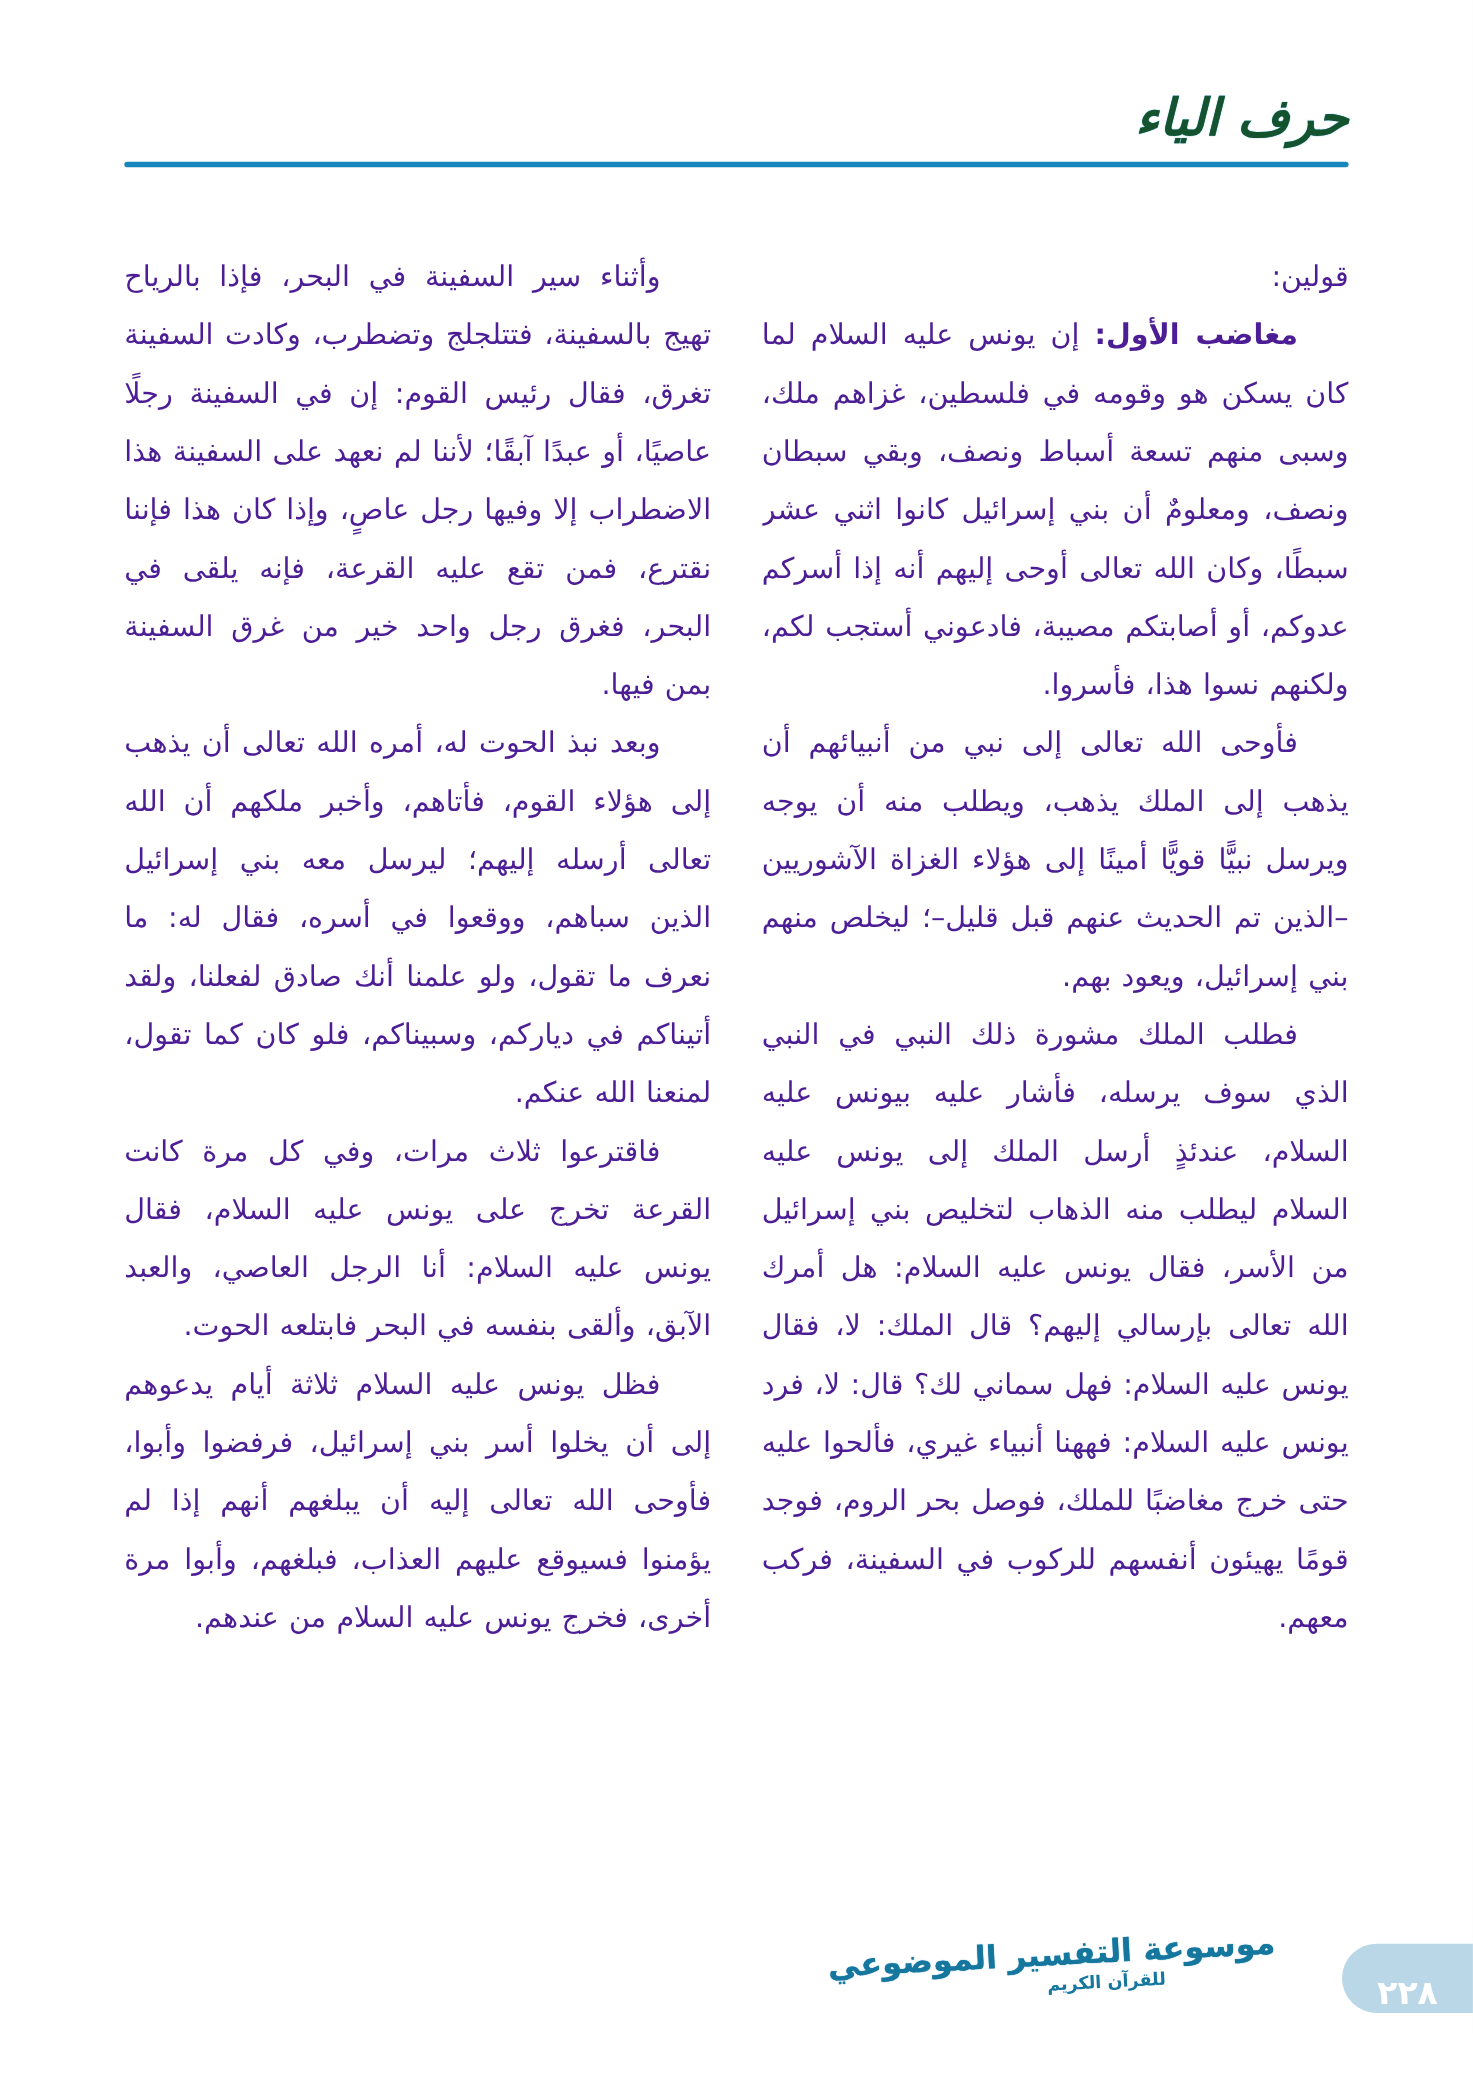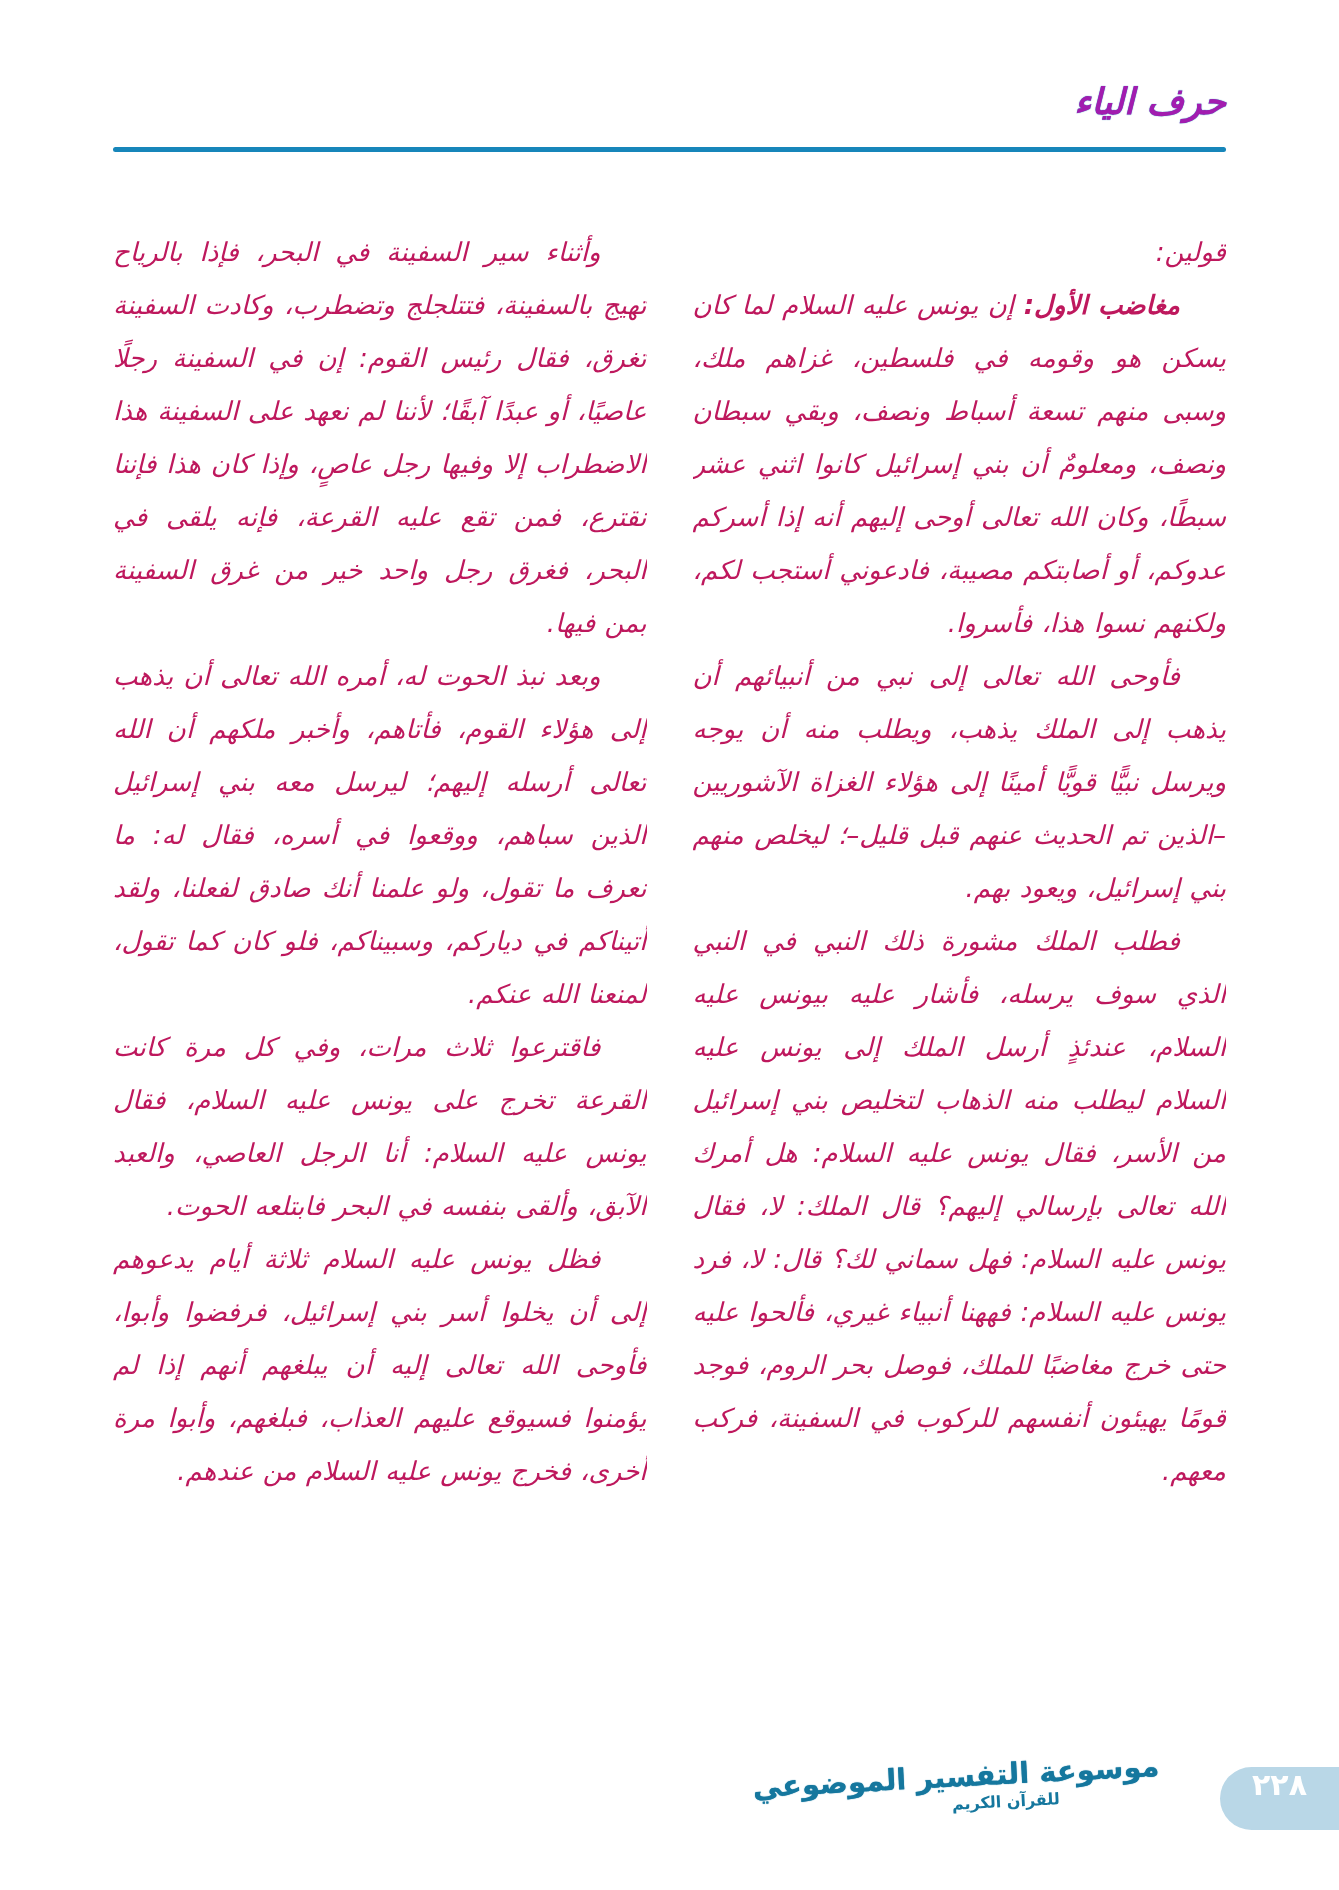--- a/index.html
+++ b/index.html
@@ -9,22 +9,22 @@
     margin:0 auto;
     background:#ffffff;
     overflow:hidden;
     direction:rtl;
     font-family:"DejaVu Sans",sans-serif;
   }
   
   .header-title{
     position:absolute;
     top:84px;right:113px;
-    color:#a21caf;
-    font-size:36px;
+    color:#14532d;
+    font-size:46px;
     font-weight:bold;
     font-style:italic;
     letter-spacing:-1px;
     line-height:1;
     text-shadow:0 0 1px #1786ba;
   }
   .header-rule{
     position:absolute;
     top:147px;left:113px;right:113px;
     height:5px;
@@ -36,22 +36,21 @@
     position:absolute;
     top:226px;left:113px;right:113px;
     height:1500px;
     display:flex;
     gap:46px;
     overflow:hidden;
   }
   .col{
     flex:1 1 0;
     overflow:hidden;
-    color:#be185d;
-    font-style:italic;
+    color:#4c1d95;
   }
   .col p{
     margin:0;
     font-size:26px;
     line-height:53px;
     text-align:justify;
     word-spacing:1px;
   }
   .col p.indent{text-indent:46px;}
   .lead{font-weight:bold;}
@@ -76,21 +75,21 @@
     font-weight:bold;
     margin-top:2px;
   }
   .page-tab{
     position:absolute;
     top:1767px;right:0;
     width:119px;height:63px;
     background:#b9d7e7;
     border-radius:34px 0 0 34px;
     display:flex;
-    align-items:flex-start;
+    align-items:flex-end;
     justify-content:center;
     color:#ffffff;
     font-size:30px;
     font-weight:bold;
     letter-spacing:4px;
   }
 </style>
 </head>
 <body>
 

